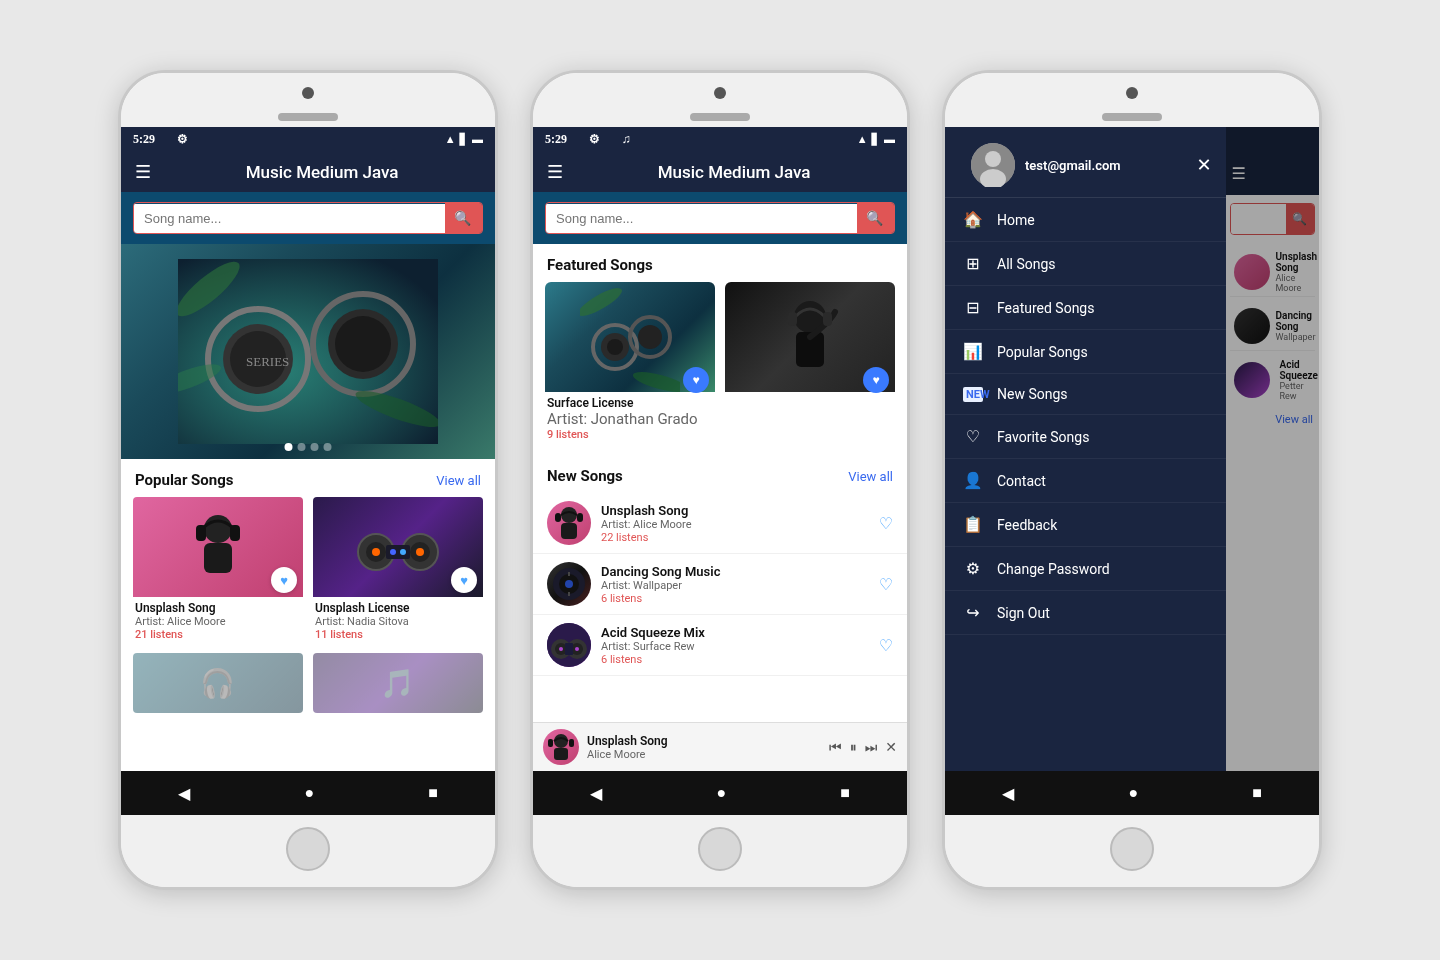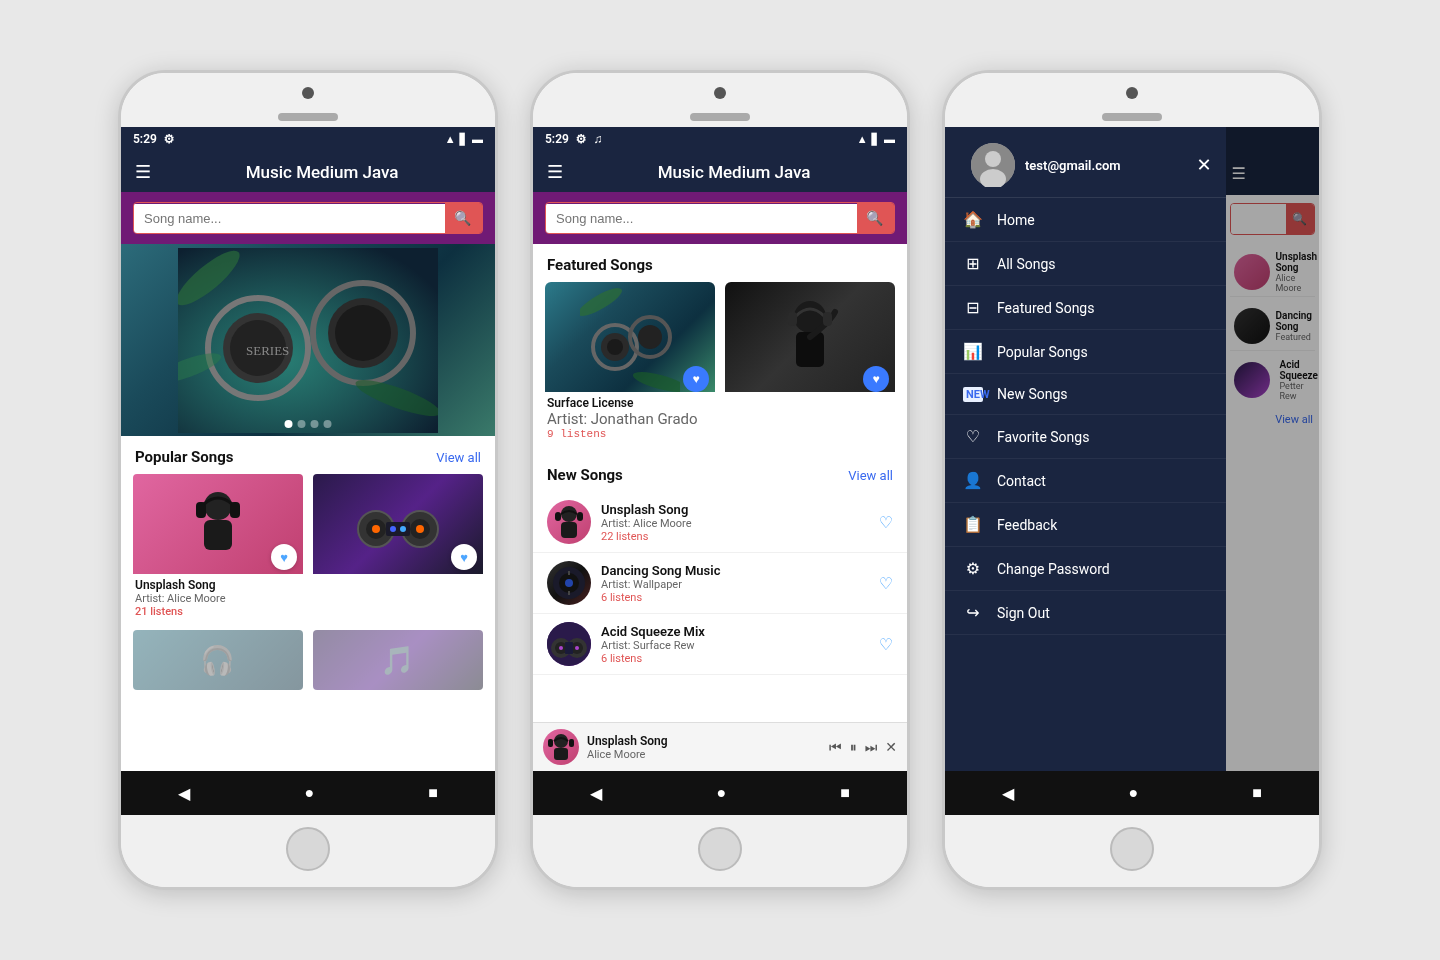--- a/index.html
+++ b/index.html
@@ -68,39 +68,39 @@
     .status-bar {
       background: #1a2540;
       color: #fff;
       font-size: 11px;
       padding: 4px 12px;
       display: flex;
       justify-content: space-between;
       align-items: center;
       min-height: 24px;
     }
-    .status-left { display: flex; align-items: center; gap: 7px; font-weight: 600; font-size: 12px; }
+    .status-left { display: flex; align-items: center; gap: 22px; font-weight: 600; font-size: 12px; font-family: Liberation Serif, serif; }
     .status-right { display: flex; align-items: center; gap: 4px; }
 
     
     .app-bar {
       background: #1a2540;
       color: #fff;
       display: flex;
       align-items: center;
       padding: 10px 14px;
       gap: 12px;
     }
     .app-bar-title { flex: 1; text-align: center; font-size: 17px; font-weight: 500; color: #fff; }
     .hamburger-icon { font-size: 18px; cursor: pointer; color: #fff; }
 
     
     .search-bar {
       padding: 10px 12px;
-      background: #701a75;
+      background: #0c4a6e;
     }
     .search-input-wrap {
       display: flex;
       align-items: center;
       border: 1.5px solid #e05555;
       border-radius: 4px;
       overflow: hidden;
     }
     .search-input-wrap input {
       flex: 1;
@@ -116,21 +116,21 @@
       padding: 7px 10px;
       cursor: pointer;
       color: #fff;
       font-size: 14px;
     }
 
     
     .carousel {
       position: relative;
       width: 100%;
-      height: 192px;
+      height: 215px;
       overflow: hidden;
       text-align: center;
     }
     .carousel-img {
       width: 100%;
       height: 100%;
       object-fit: cover;
       background: linear-gradient(135deg, #2c6b7a 0%, #1a4a5a 30%, #0d3040 60%, #3a7a6a 100%);
       display: flex;
       align-items: center;
@@ -260,21 +260,21 @@
       background: #3a7aff;
       border-radius: 50%;
       width: 26px; height: 26px;
       display: flex; align-items: center; justify-content: center;
       color: #fff;
       font-size: 12px;
     }
     .featured-info { padding: 4px 2px; }
     .featured-name { font-size: 12px; font-weight: 600; color: #111; }
     .featured-artist { font-size: 15px; color: #666; }
-    .featured-listens { font-size: 11px; color: #e05555; font-weight: 500; font-family: Liberation Mono, monospace; }
+    .featured-listens { font-size: 11px; color: #e05555; font-weight: 500; }
 
     
     .song-list-item {
       display: flex;
       align-items: center;
       padding: 8px 14px;
       border-bottom: 1px solid #f0f0f0;
       gap: 10px;
     }
     .song-list-thumb {
@@ -494,20 +494,25 @@
               <circle cx="28" cy="55" r="4" fill="#ff6600"></circle>
               <circle cx="72" cy="55" r="18" fill="#333" stroke="#555" stroke-width="2"></circle>
               <circle cx="72" cy="55" r="10" fill="#222"></circle>
               <circle cx="72" cy="55" r="4" fill="#ff6600"></circle>
               <rect x="38" y="48" width="24" height="14" rx="2" fill="#1a1a2a"></rect>
               <circle cx="45" cy="55" r="3" fill="#4466ff"></circle>
               <circle cx="55" cy="55" r="3" fill="#44aaff"></circle>
             </svg>
           </div>
           <div class="fav-badge">♥</div>
+          <div class="song-card-info">
+            <div class="song-card-name">Unsplash License</div>
+            <div class="song-card-artist">Artist:  Nadia Sitova</div>
+            <div class="song-card-listens">11 listens</div>
+          </div>
         </div>
       </div>
 
       <div class="songs-grid" style="padding: 8px 12px; opacity:0.5;">
         <div class="song-card">
           <div class="song-card-img teal" style="height:60px;">
             <span style="font-size:28px;">🎧</span>
           </div>
         </div>
         <div class="song-card">
@@ -818,21 +823,21 @@
           <div style="flex:1;">
             <div style="font-size:10px; font-weight:600; color:#111;">Unsplash Song</div>
             <div style="font-size:9px; color:#666;">Alice Moore</div>
           </div>
 
         </div>
         <div style="height:50px; border-bottom:1px solid #f0f0f0; display:flex; align-items:center; gap:6px; padding:0 4px;">
           <div style="width:36px; height:36px; border-radius:50%; background:linear-gradient(135deg,#333,#111); flex-shrink:0;"></div>
           <div style="flex:1;">
             <div style="font-size:10px; font-weight:600; color:#111;">Dancing Song</div>
-            <div style="font-size:9px; color:#666;">Featured</div>
+            <div style="font-size:9px; color:#666;">Wallpaper</div>
           </div>
 
         </div>
         <div style="height:50px; display:flex; align-items:center; gap:10px; padding:0 4px;">
           <div style="width:36px; height:36px; border-radius:50%; background:linear-gradient(135deg,#2a1a4a,#aa44cc); flex-shrink:0;"></div>
           <div style="flex:1;">
             <div style="font-size:10px; font-weight:600; color:#111;">Acid Squeeze</div>
             <div style="font-size:9px; color:#666;">Petter Rew</div>
           </div>
 

